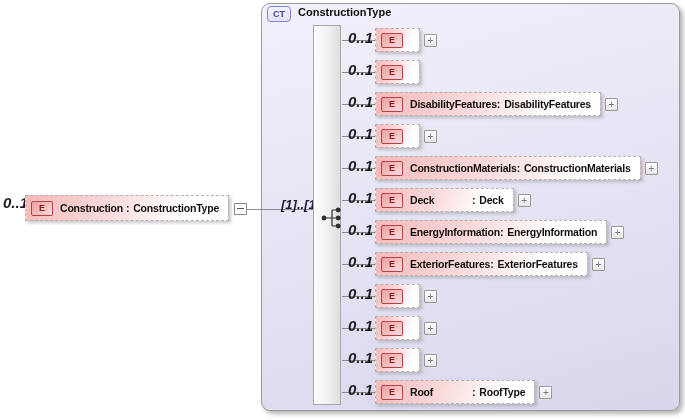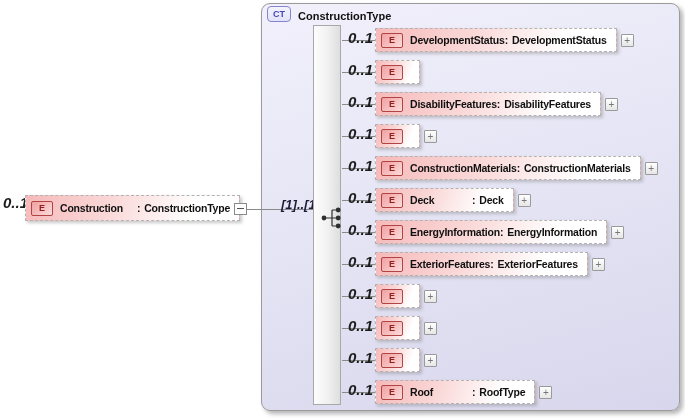--- a/index.html
+++ b/index.html
@@ -9,21 +9,21 @@
   }
 
   
   .panel {
     position:absolute; left:261px; top:3px; width:419px; height:408px;
     border:1px solid #9a9a9a; border-radius:9px;
     background:linear-gradient(165deg,#f1f0fb 0%, #e4e3f4 55%, #d7d6ec 100%);
     box-shadow:3px 3px 4px rgba(110,110,110,0.5);
     box-sizing:border-box;
   }
-  .panel-title { position:absolute; left:267px; top:6px; display:flex; gap:7px; align-items:flex-end; }
+  .panel-title { position:absolute; left:267px; top:6px; display:flex; gap:7px; align-items:flex-start; }
   .ct-badge {
     width:22px; height:14px; border:1px solid #8585cf; border-radius:4px;
     background:linear-gradient(180deg,#f4f4fd,#e2e2f8); color:#4646bb;
     font-size:9px; font-weight:bold; display:flex; align-items:center; justify-content:center;
   }
   .panel-title-text { font-size:11px; font-weight:bold; color:#101010; }
 
   
   .seq-bar {
     position:absolute; left:313px; top:25px; width:28px; height:380px;
@@ -59,21 +59,21 @@
     color:#8e1f1f; font-size:9px; font-weight:bold;
     display:flex; align-items:center; justify-content:center;
   }
   .elabel { font-size:10.5px; font-weight:bold; color:#101010; letter-spacing:-0.2px; }
   .ename  { display:inline-block; min-width:62px; }
   .etype  { margin-left:4px; }
   .ecolon { margin-left:0; }
 
   
   .root-box { position:absolute; left:25px; top:195px; height:26px; }
-  .root-box .ename { min-width:0; margin-right:14px; }
+  .root-box .ename { min-width:0; margin-right:3px; }
   .root-handle {
     position:absolute; left:234px; top:203px; width:13px; height:12px;
     border:1px solid #8a8a8a; background:#ffffff; box-sizing:border-box;
   }
   .root-handle .dash { margin:4px 2px 0 2px; height:1px; background:#555; }
 
   
   .row { position:absolute; left:375px; height:24px; display:flex; align-items:center; }
   .row .hline { left:-33px; top:12px; width:33px; }
   .row .occ { position:absolute; left:-27px; top:1px; width:24px; text-align:right; }
@@ -119,23 +119,20 @@
       <circle cx="18.2" cy="20" r="2.4" fill="#2e2e2e"></circle>
     </svg>
   </div>
 
   <div>
       <div class="row" style="top: 28px;">
     <div class="hline"></div>
     <div class="occ">0..1</div>
     <div class="ebox">
       <span class="eicon">E</span>
-      <span class="elabel">
-        <span class="ename">DevelopmentStatus</span><span class="ecolon">:</span><span class="etype">DevelopmentStatus</span>
-      </span>
     </div>
     <div class="plus">+</div>
   </div>
       <div class="row" style="top: 60px;">
     <div class="hline"></div>
     <div class="occ">0..1</div>
     <div class="ebox">
       <span class="eicon">E</span>
     </div>
 

